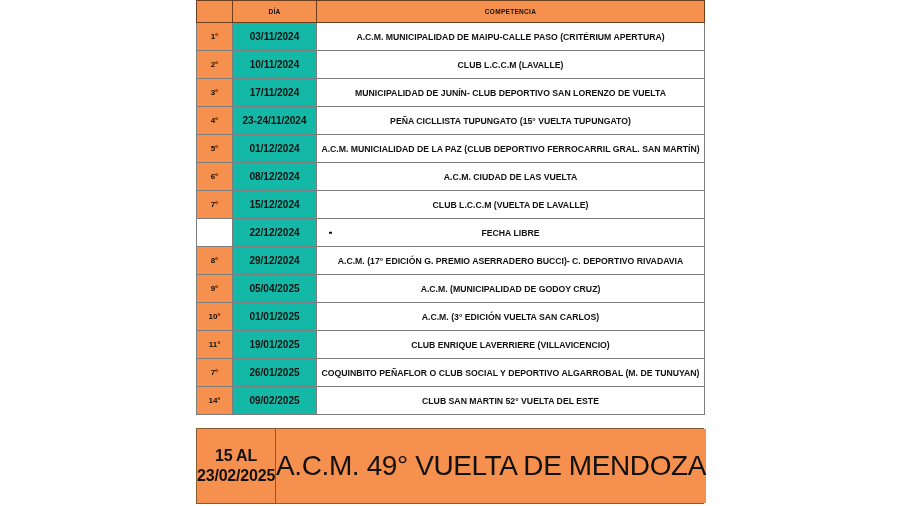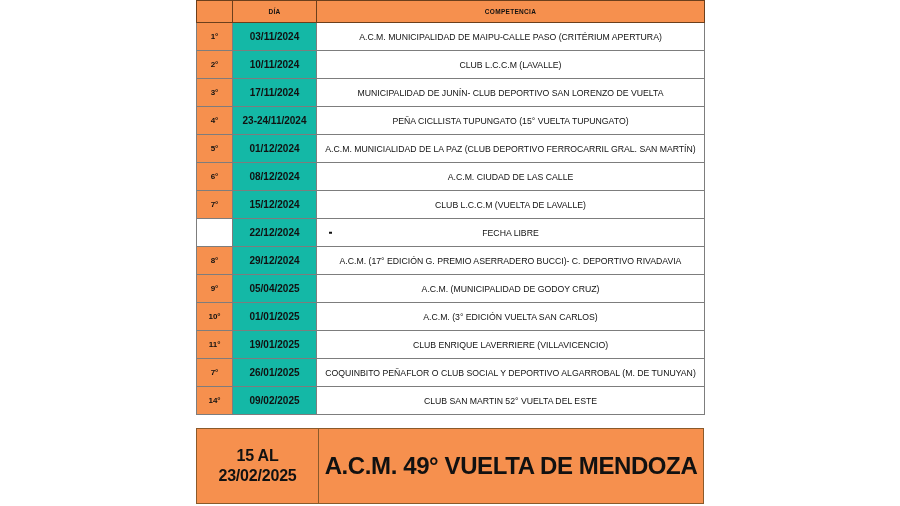--- a/index.html
+++ b/index.html
@@ -67,21 +67,21 @@
     text-align: center;
     font-size: 10px;
     font-weight: bold;
     color: #111111;
     border-color: #8a7a22;
   }
   td.cell-comp {
     background: #ffffff;
     text-align: center;
     font-size: 8.7px;
-    font-weight: normal;
+    font-weight: bold;
     color: #111111;
     padding: 0 4px;
     position: relative;
     white-space: nowrap;
   }
   td.cell-comp .bullet {
     position: absolute;
     left: 12px;
     top: 50%;
     transform: translateY(-50%);
@@ -119,22 +119,22 @@
     letter-spacing: -0.2px;
   }
   #banner-right {
     flex: 1;
     background: #F6904E;
     display: flex;
     align-items: center;
     justify-content: center;
   }
   #banner-right .br-title {
-    font-size: 24px;
-    font-weight: bold;
+    font-size: 28px;
+    font-weight: normal;
     color: #111111;
     letter-spacing: -0.4px;
     white-space: nowrap;
   }
 </style>
 </head>
 <body>
 
 <div id="calendar-root">
   <table class="schedule">
@@ -170,21 +170,21 @@
           <td class="cell-comp"><span>PEÑA CICLLISTA TUPUNGATO (15° VUELTA TUPUNGATO)</span></td>
         </tr>
         <tr class="data-row">
           <td class="cell-num">5°</td>
           <td class="cell-date">01/12/2024</td>
           <td class="cell-comp"><span>A.C.M. MUNICIALIDAD DE LA PAZ (CLUB DEPORTIVO FERROCARRIL GRAL. SAN MARTÍN)</span></td>
         </tr>
         <tr class="data-row">
           <td class="cell-num">6°</td>
           <td class="cell-date">08/12/2024</td>
-          <td class="cell-comp"><span>A.C.M. CIUDAD DE LAS CALLE</span></td>
+          <td class="cell-comp"><span>A.C.M. CIUDAD DE LAS VUELTA</span></td>
         </tr>
         <tr class="data-row">
           <td class="cell-num">7°</td>
           <td class="cell-date">15/12/2024</td>
           <td class="cell-comp"><span>CLUB L.C.C.M (VUELTA DE LAVALLE)</span></td>
         </tr>
         <tr class="data-row">
           <td class="cell-num blank"></td>
           <td class="cell-date">22/12/2024</td>
           <td class="cell-comp"><span class="bullet"></span><span>FECHA LIBRE</span></td>

